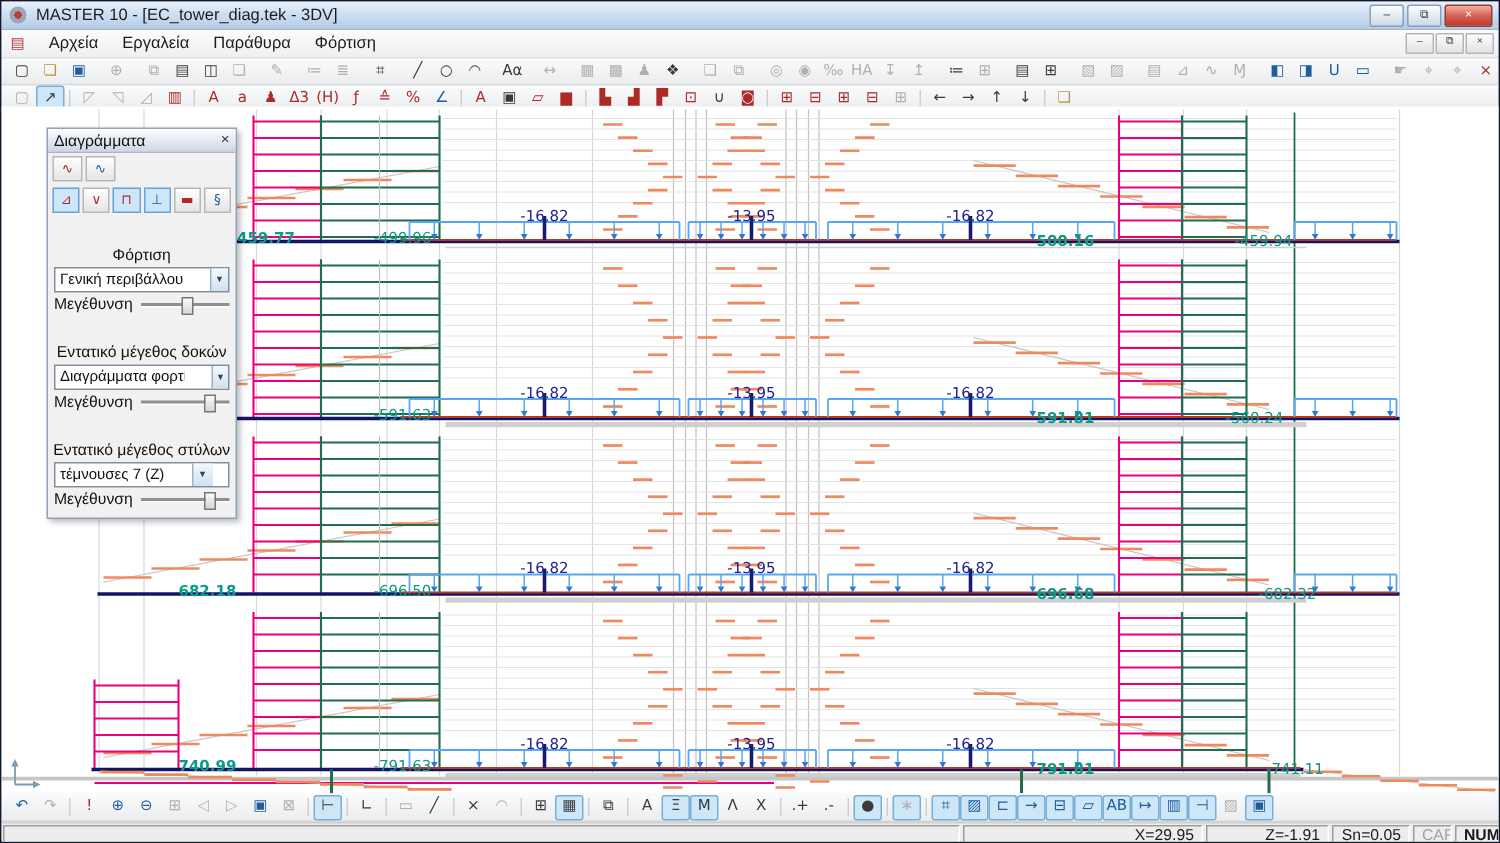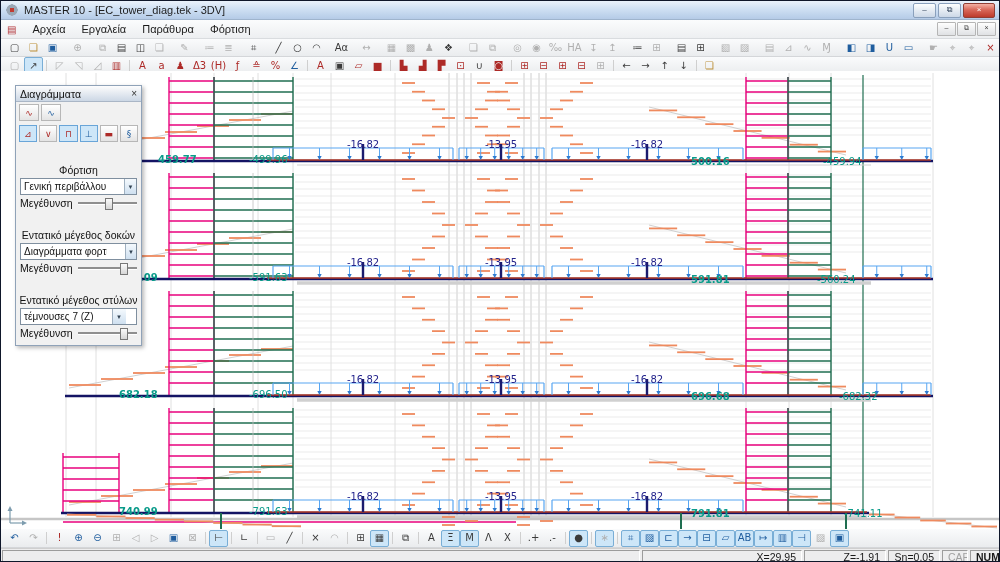--- a/index.html
+++ b/index.html
@@ -35,21 +35,21 @@
   .tbtn.p{background:#cde6f8;border-color:#79aed6;}
   .tbtn.d{color:#b0b0b0 !important;}
   .tsep{width:1px;height:12px;background:#cfcfcf;margin:0 3px;}
   
   .drawing{position:absolute;left:0;top:70px;width:1000px;height:458px;background:#ffffff;overflow:hidden;}
   .dlabel{position:absolute;font:10px "DejaVu Sans",sans-serif;white-space:nowrap;pointer-events:none;}
   .dlabel.center{transform:translateX(-50%);}
   .dlabel.right{text-align:left;font-weight:bold;}
   .teal{color:#0a9b8a;} .navy{color:#24248c;text-align:center;}
   
-  .panel{position:absolute;left:14px;top:84px;width:125px;background:#f1f1f1;border:1px solid #8fa2b8;
+  .panel{position:absolute;left:30px;top:84px;width:125px;background:#f1f1f1;border:1px solid #8fa2b8;
          box-shadow:2px 2px 4px rgba(0,0,0,.28);font-size:10.5px;color:#111;z-index:5;}
   .panel-title{height:15px;background:linear-gradient(#fdfdfd,#ccd7e5);display:flex;align-items:center;
                justify-content:space-between;padding:0 4px;border-bottom:1px solid #aab6c6;}
   .panel-close{font-size:10px;color:#333;line-height:1;}
   .prow{display:flex;align-items:center;padding:1px 2px;}
   .pbtn{width:18px;height:15px;border:1px solid #b7b7b7;background:linear-gradient(#ffffff,#e4e4e4);
         display:inline-flex;align-items:center;justify-content:center;font-size:9px;margin:1px;
         font-family:"DejaVu Sans",sans-serif;}
   .pbtn.p{background:#cde6f8;border-color:#69a5d8;}
   .pbtn.r{color:#ad2a27}.pbtn.b{color:#1f5d9e}

